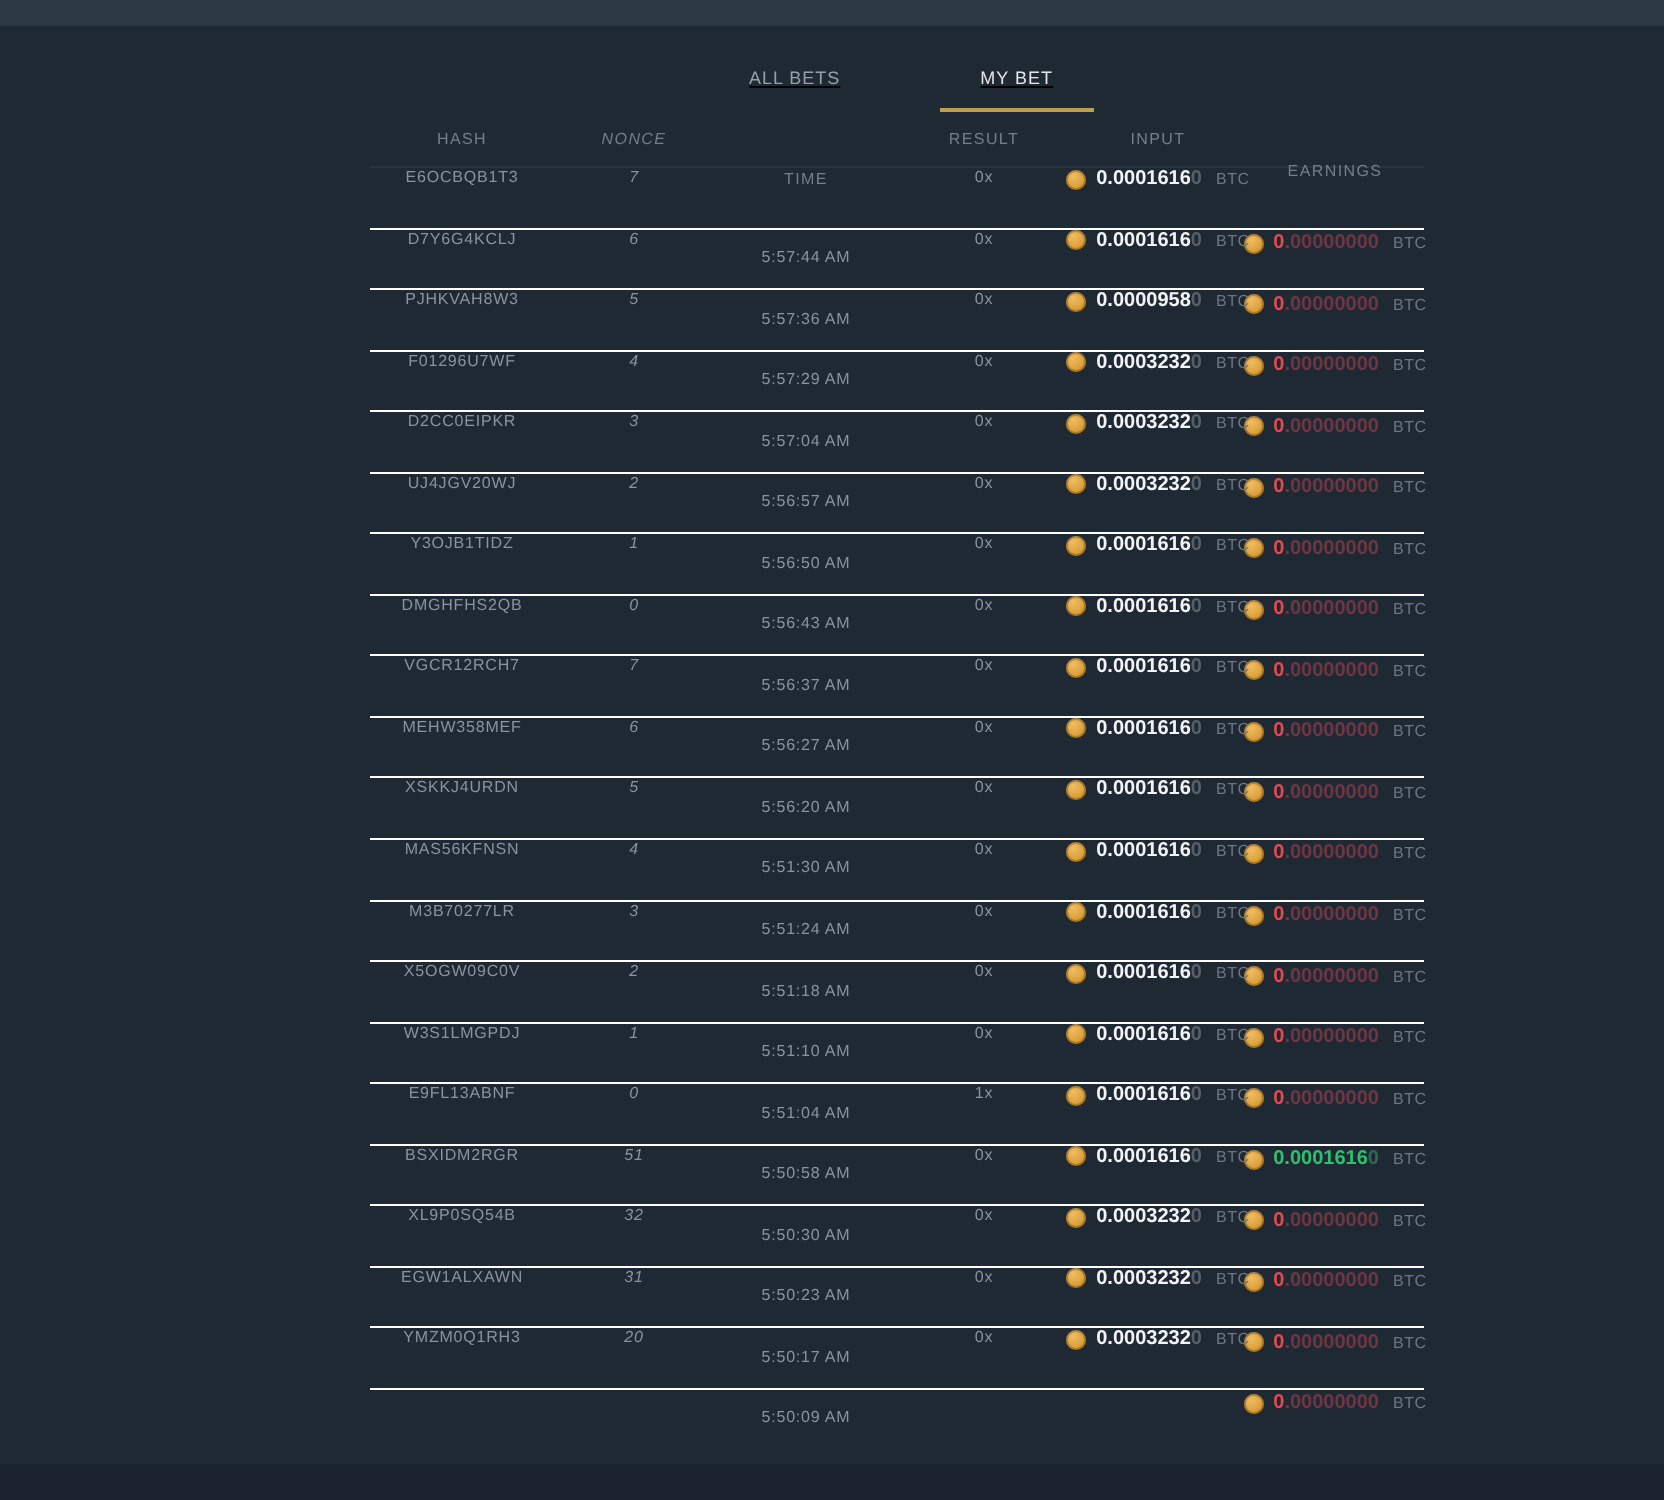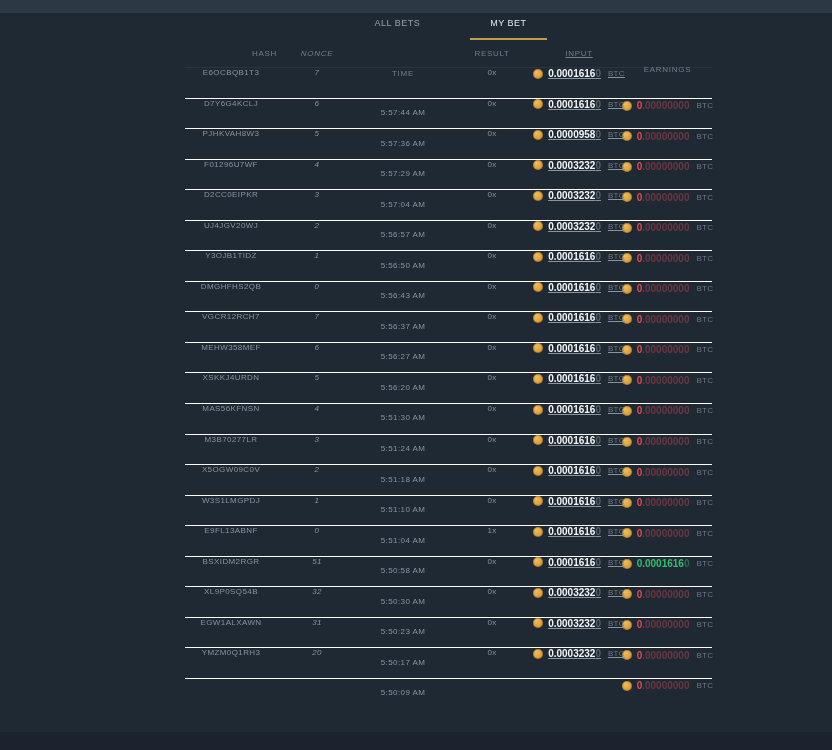--- a/index.html
+++ b/index.html
@@ -19,23 +19,24 @@
     background: #1b242e;
   }
   .content {
     position: absolute; left: 185px; top: 13px;
     width: 527px;
   }
   
   .tabs-row {
     display: flex;
     justify-content: center;
-    padding-top: 4px;
+    padding-top: 20px;
     gap: 30px;
     transform: translateX(2px);
+    text-decoration: underline;
   }
   .tab {
     font-size: 9px;
     letter-spacing: 0.5px;
     color: #97a0aa;
     padding: 0 20px 8px 20px;
     border-bottom: 2px solid transparent;
     line-height: 13px;
     cursor: pointer;
     user-select: none;
@@ -56,25 +57,25 @@
     letter-spacing: 0.7px;
     color: #747e8a;
     text-align: center;
   }
   .row {
     display: flex;
     align-items: flex-start;
     height: 30.55px;
     border-bottom: 1px solid #ffffff;
   }
-  .c-hash   { width: 92px; text-align: right; }
+  .c-hash   { width: 92px; }
   .c-nonce  { width: 80px; font-style: italic; }
   .c-time   { width: 92px; margin-top: 40px; }
   .c-result { width: 86px; text-align: center; }
-  .c-input  { width: 88px; text-decoration: underline; }
+  .c-input  { width: 88px; }
   .c-earn   { width: 89px; margin-top: 32px; }
   .cell {
     font-size: 8px;
     color: #8a93a0;
     text-align: center;
     letter-spacing: 0.4px;
     white-space: nowrap;
   }
   .cell.money {
     display: flex;

